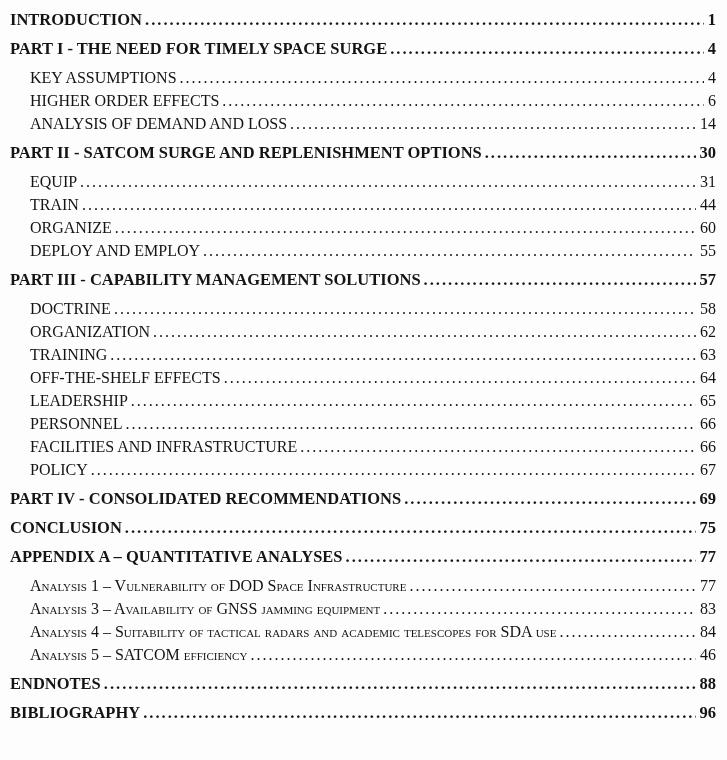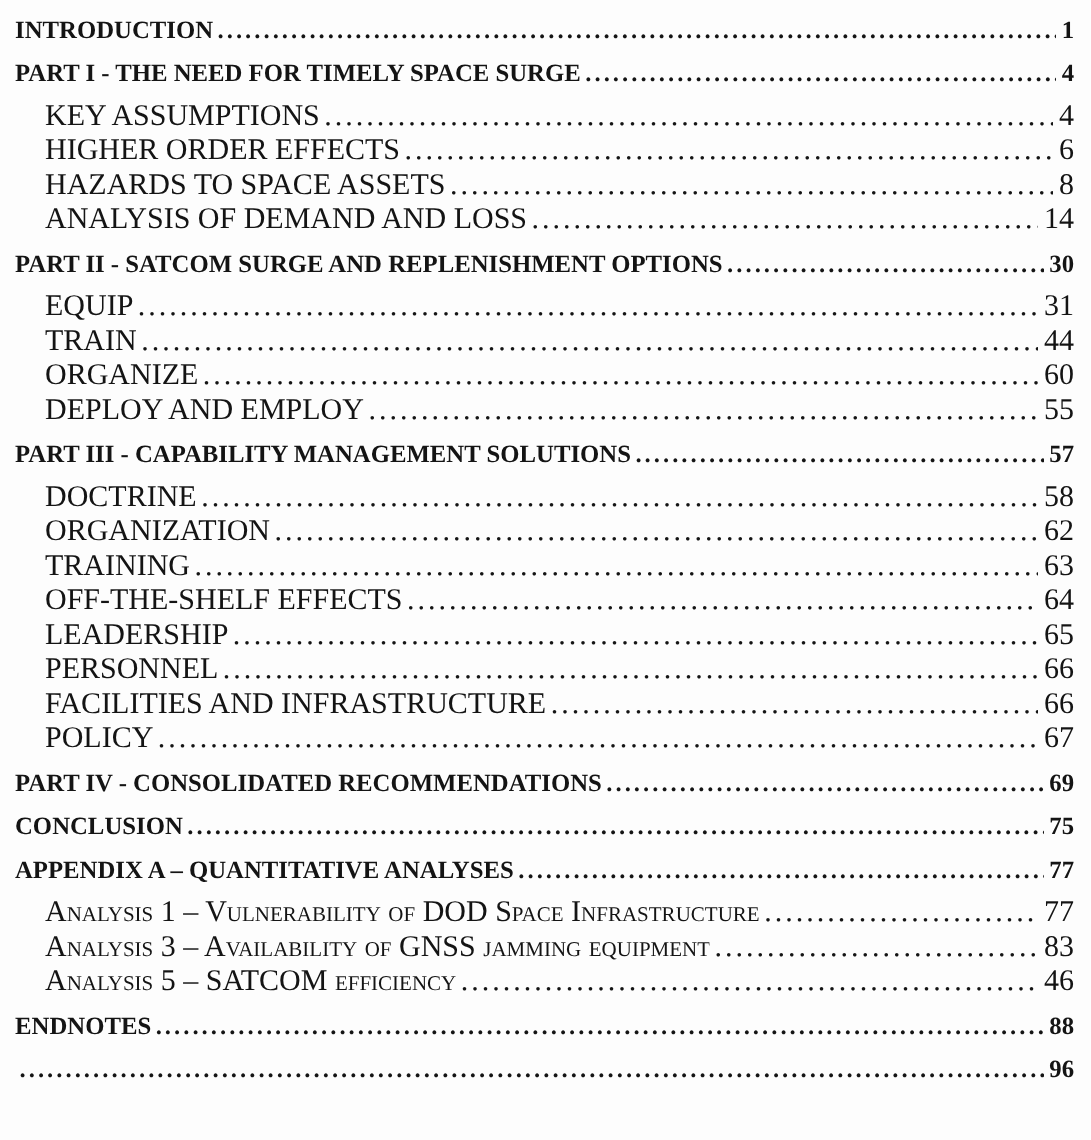--- a/index.html
+++ b/index.html
@@ -14,21 +14,21 @@
     background: #fdfdfd;
     color: #141414;
     font-family: "Liberation Serif", "DejaVu Serif", serif;
     padding: 2px 11px 6px 10px;
     overflow: hidden;
   }
   .toc-row {
     display: flex;
     align-items: baseline;
     line-height: 23px;
-    font-size: 20px;
+    font-size: 16px;
   }
   .toc-row.level-1 {
     font-weight: bold;
     font-size: 16.5px;
     margin: 6px 0;
   }
   .toc-row.level-2 {
     padding-left: 20px;
   }
   .toc-row.level-3 {
@@ -81,25 +81,20 @@
     <span class="toc-leader"></span>
     <span class="toc-page">4</span>
   </div>
 
   <div class="toc-row level-2">
     <span class="toc-label">HIGHER ORDER EFFECTS</span>
     <span class="toc-leader"></span>
     <span class="toc-page">6</span>
   </div>
 
-  <div class="toc-row level-2">
-    <span class="toc-label">HAZARDS TO SPACE ASSETS</span>
-    <span class="toc-leader"></span>
-    <span class="toc-page">8</span>
-  </div>
 
   <div class="toc-row level-2">
     <span class="toc-label">ANALYSIS OF DEMAND AND LOSS</span>
     <span class="toc-leader"></span>
     <span class="toc-page">14</span>
   </div>
 
   <div class="toc-row level-1">
     <span class="toc-label">PART II - SATCOM SURGE AND REPLENISHMENT OPTIONS</span>
     <span class="toc-leader"></span>
@@ -207,31 +202,37 @@
     <span class="toc-leader"></span>
     <span class="toc-page">77</span>
   </div>
 
   <div class="toc-row level-3">
     <span class="toc-label">Analysis 3 – Availability of GNSS jamming equipment</span>
     <span class="toc-leader"></span>
     <span class="toc-page">83</span>
   </div>
 
+  <div class="toc-row level-3">
+    <span class="toc-label">Analysis 4 – Suitability of tactical radars and academic telescopes for SDA use</span>
+    <span class="toc-leader"></span>
+    <span class="toc-page">84</span>
+  </div>
 
   <div class="toc-row level-3">
     <span class="toc-label">Analysis 5 – SATCOM efficiency</span>
     <span class="toc-leader"></span>
     <span class="toc-page">46</span>
   </div>
 
   <div class="toc-row level-1">
     <span class="toc-label">ENDNOTES</span>
     <span class="toc-leader"></span>
     <span class="toc-page">88</span>
   </div>
 
   <div class="toc-row level-1">
+    <span class="toc-label">BIBLIOGRAPHY</span>
     <span class="toc-leader"></span>
     <span class="toc-page">96</span>
   </div>
 </div>
 </div>
 
 </body></html>

